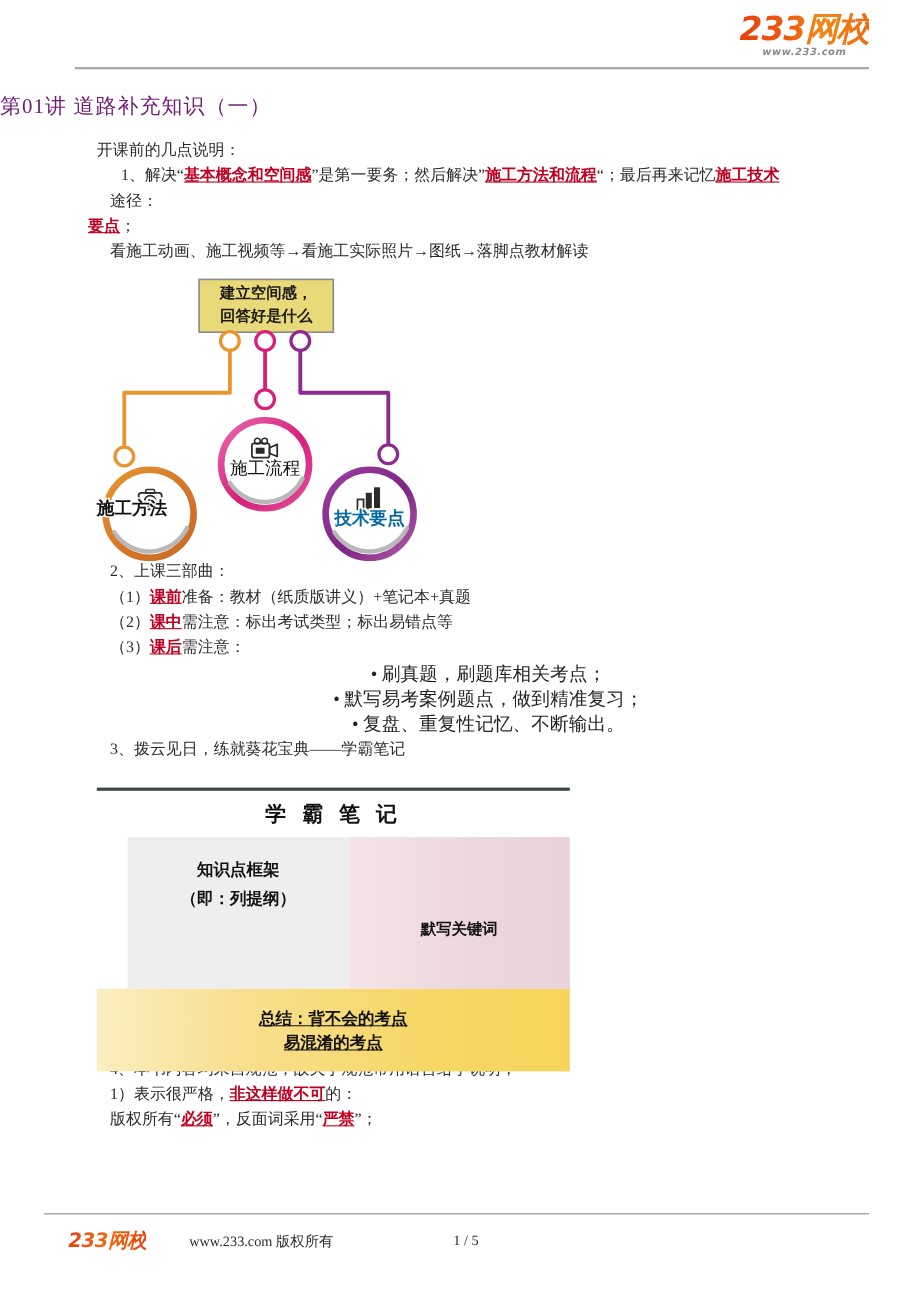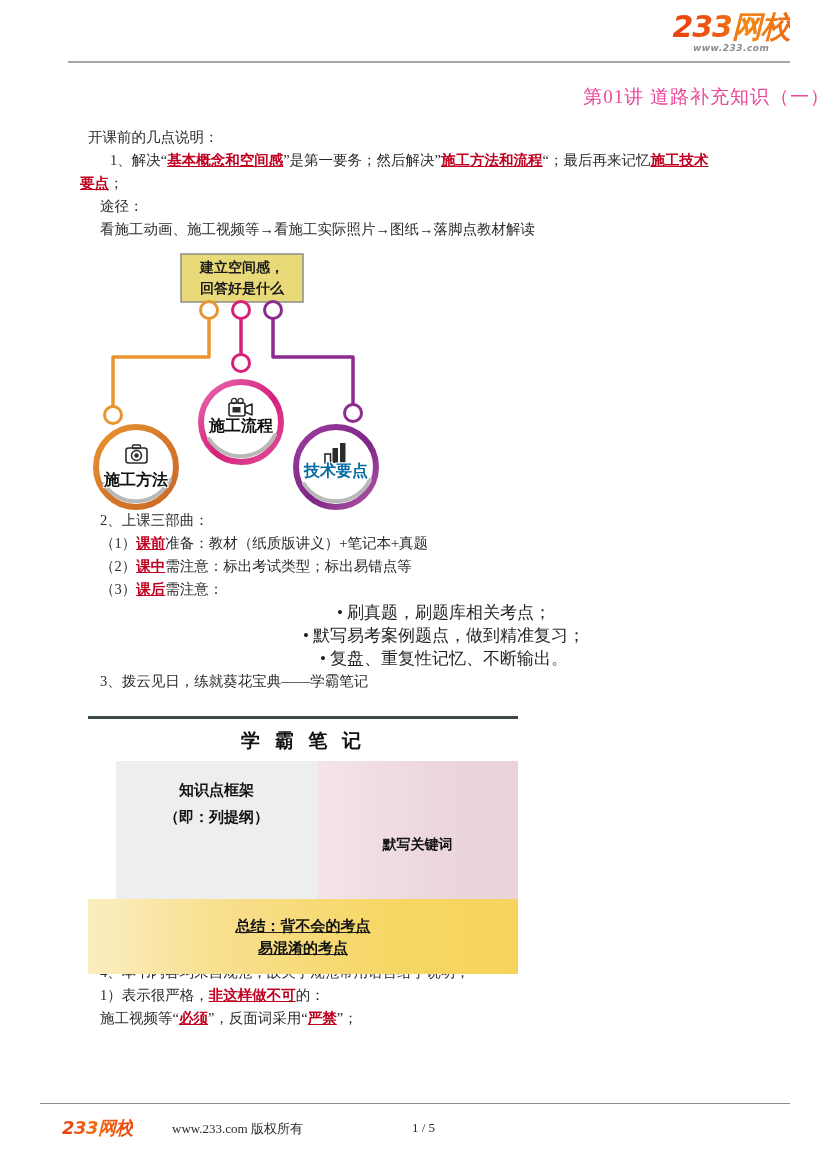--- a/index.html
+++ b/index.html
@@ -32,23 +32,23 @@
     color:#8a8a8a; letter-spacing:0.5px; margin-top:2px;
   }
   .header-rule {
     position:absolute; left:68px; top:61px; width:722px; height:2px;
     background:#a6a6a6;
   }
 
   
   .doc-title {
     position:absolute; left:0; top:84px; width:830px;
-    text-align:right;
+    text-align:left;
     font-size:19px; font-weight:normal; letter-spacing:1px;
-    color:#ec4899;
+    color:#701a75;
   }
 
   
   .content { position:absolute; left:88px; top:126px; width:702px; }
   .line { font-size:14.5px; line-height:23px; color:#2b2b2b; }
   .line.bold { font-weight:normal; }
   .indent1 { text-indent:22px; }
   .indent-sm { padding-left:12px; }
   .red-u { color:#c00020; font-weight:bold; text-decoration:underline; }
   .bullet-row { font-size:17px; line-height:23px; padding-left:6px;text-align:center; }
@@ -128,25 +128,25 @@
 
 <div class="doc-title">第01讲  道路补充知识（一）</div>
 
 <div class="content">
 
   <div class="line bold">开课前的几点说明：</div>
 
   <div class="line indent1">
     <span>1、解决“</span><span class="red-u">基本概念和空间感</span><span>”是第一要务；然后解决”</span><span class="red-u">施工方法和流程</span><span>“；最后再来记忆</span><span class="red-u">施工技术</span>
   </div>
+  <div class="line indent-sm">途径：</div>
+
   <div class="line" style="text-indent:-8px;">
     <span class="red-u">要点</span><span>；</span>
   </div>
-
-  <div class="line indent-sm">途径：</div>
   <div class="line indent-sm">看施工动画、施工视频等→看施工实际照片→图纸→落脚点教材解读</div>
 
   <div style="height:268px;"></div>
 
   <div class="line indent-sm">2、上课三部曲：</div>
 
   <div class="line indent-sm">
     <span>（1）</span><span class="red-u">课前</span><span>准备：教材（纸质版讲义）+笔记本+真题</span>
   </div>
   <div class="line indent-sm">
@@ -168,21 +168,21 @@
 
   <div class="line indent-sm">3、拨云见日，练就葵花宝典——学霸笔记</div>
 
   <div style="height:268px;"></div>
 
   <div class="line indent-sm">4、本书内容均来自规范，故关于规范常用语言给予说明；</div>
   <div class="line indent-sm">
     <span>1）表示很严格，</span><span class="red-u">非这样做不可</span><span>的：</span>
   </div>
   <div class="line indent-sm">
-    <span>施工视频等“</span><span class="red-u">必须</span><span>”，反面词采用“</span><span class="red-u">严禁</span><span>”；</span>
+    <span>版权所有“</span><span class="red-u">必须</span><span>”，反面词采用“</span><span class="red-u">严禁</span><span>”；</span>
   </div>
 </div>
 
 <div class="mindmap">
   <svg width="340" height="265" viewBox="0 0 340 265">
     <defs>
       <linearGradient id="gOrange" x1="0" y1="0" x2="1" y2="1">
         <stop offset="0%" stop-color="#e8952f"></stop>
           <stop offset="55%" stop-color="#d4762a"></stop>
           <stop offset="100%" stop-color="#c96b26"></stop>
@@ -247,24 +247,24 @@
       </g>
     </g>
   </svg>
 
   
   <div style="position:absolute;left:93px;top:2px;width:122px;height:48px;display:flex;flex-direction:column;justify-content:center;align-items:center;font-family:'DejaVu Sans',sans-serif;font-size:14px;font-weight:bold;color:#1a1a1a;line-height:21px;">
     <span>建立空间感，</span>
     <span>回答好是什么</span>
   </div>
 
-  <div style="position:absolute;left:0px;top:218px;width:96px;text-align:center;font-family:'DejaVu Sans',sans-serif;font-size:16px;font-weight:bold;color:#111;
+  <div style="position:absolute;left:0px;top:200px;width:96px;font-family:'DejaVu Sans',sans-serif;font-size:16px;font-weight:bold;color:#111;
               text-shadow:-1.3px -1.3px 0 #fff,1.3px -1.3px 0 #fff,-1.3px 1.3px 0 #fff,1.3px 1.3px 0 #fff;">施工方法</div>
 
-  <div style="position:absolute;left:105px;top:164px;width:96px;text-align:center;font-family:'DejaVu Sans',sans-serif;font-size:16px;font-weight:bold;color:#111;
+  <div style="position:absolute;left:105px;top:164px;width:96px;text-align:center;font-family:'DejaVu Sans',sans-serif;font-size:16px;font-weight:normal;color:#111;
               text-shadow:-1.3px -1.3px 0 #fff,1.3px -1.3px 0 #fff,-1.3px 1.3px 0 #fff,1.3px 1.3px 0 #fff;">施工流程</div>
 
   <div style="position:absolute;left:200px;top:209px;width:96px;text-align:center;font-family:'DejaVu Sans',sans-serif;font-size:16px;font-weight:bold;color:#0369a1;
               text-shadow:-1.3px -1.3px 0 #fff,1.3px -1.3px 0 #fff,-1.3px 1.3px 0 #fff,1.3px 1.3px 0 #fff;">技术要点</div>
 </div>
 
 <div class="note-fig">
   <div class="note-title">学 霸 笔 记</div>
   <div class="note-cols">
     <div class="note-left">

